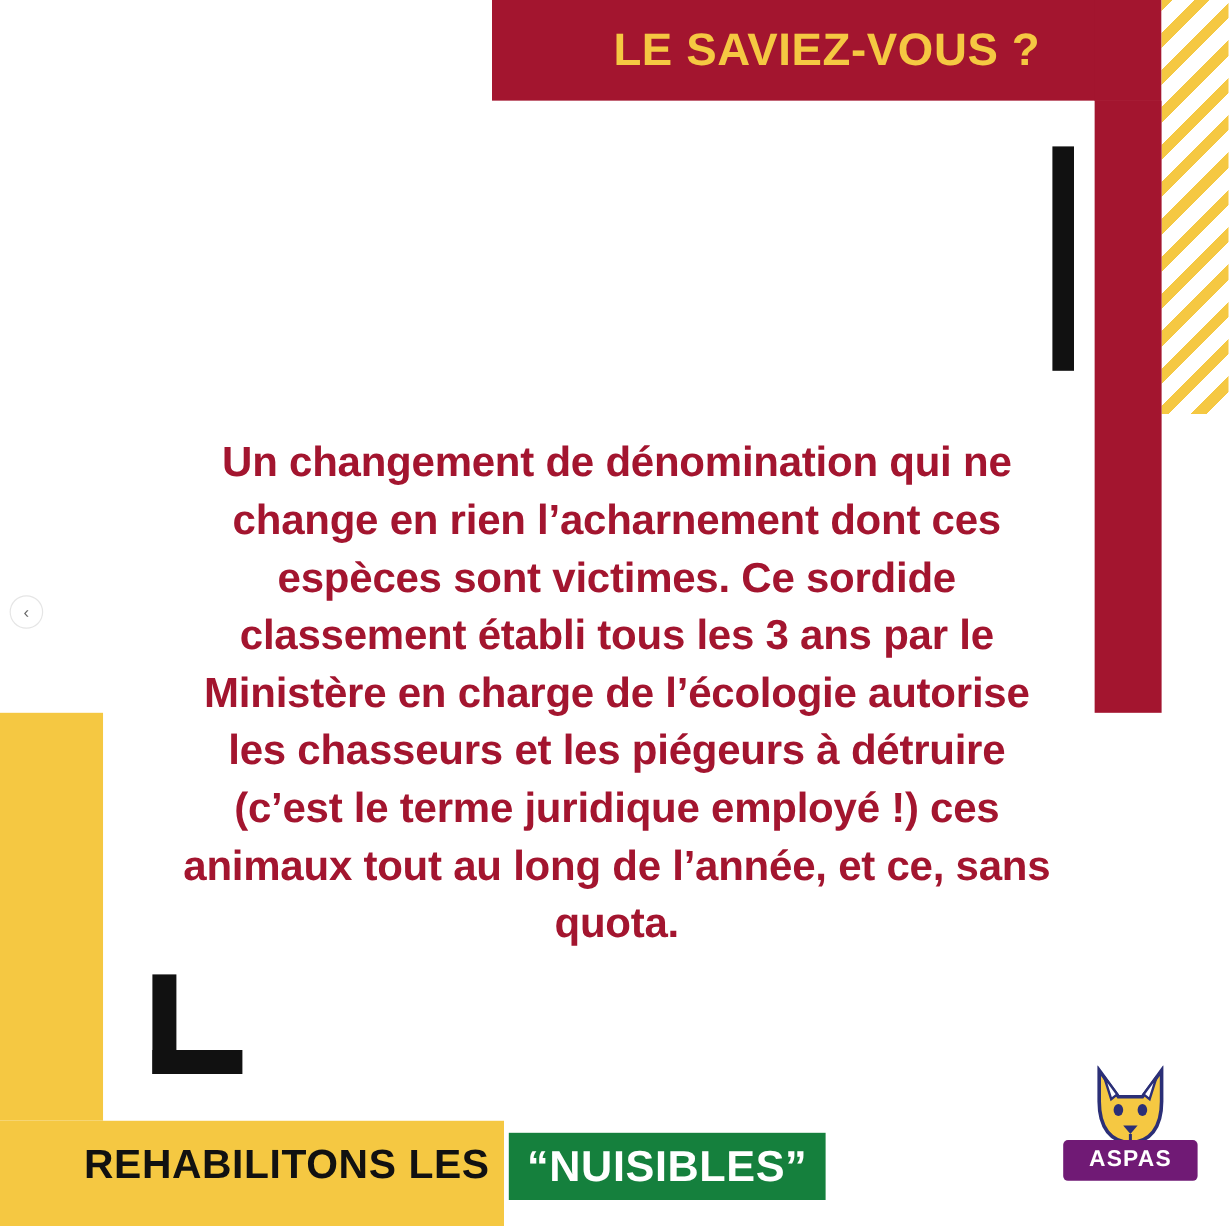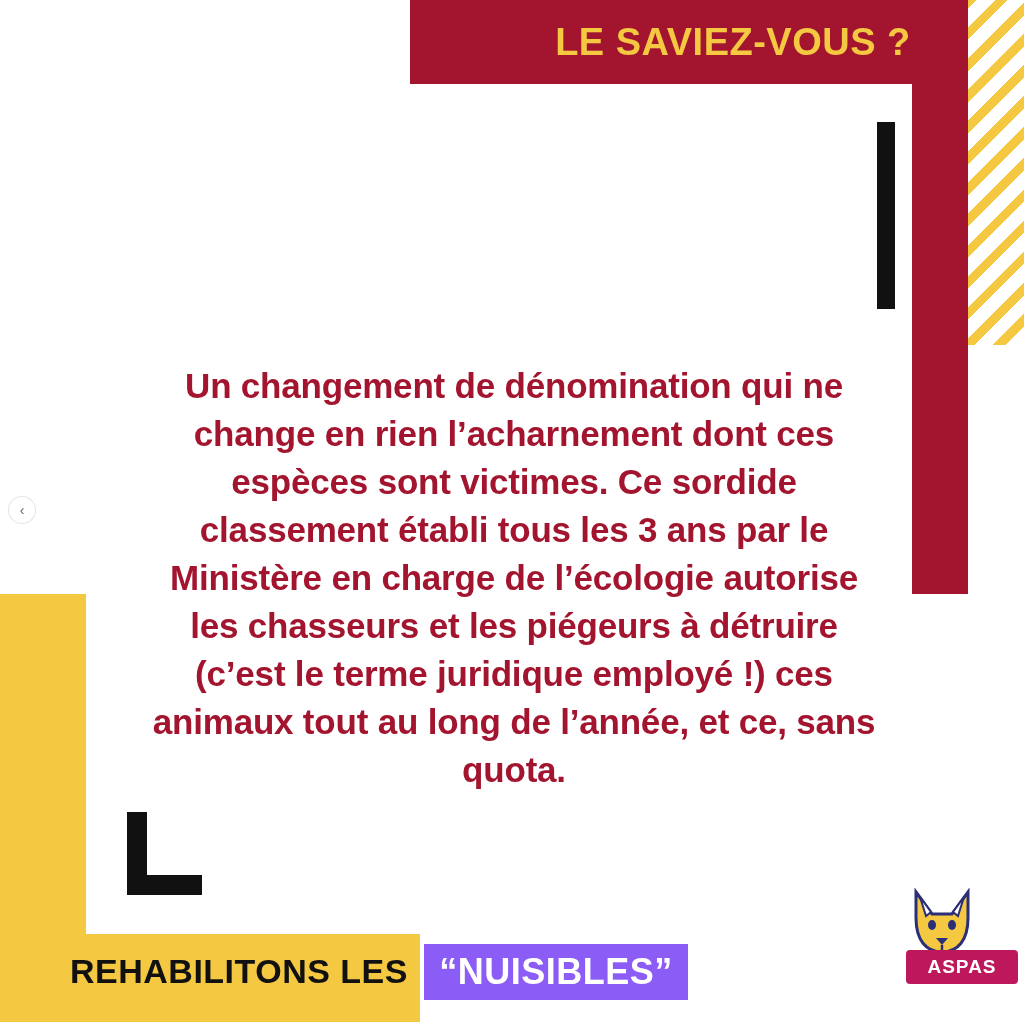--- a/index.html
+++ b/index.html
@@ -36,21 +36,20 @@
     left: 410px; top: 0;
     width: 558px; height: 84px;
     display: flex;
     align-items: center;
     justify-content: center;
     color: #f5c842;
     font-size: 38px;
     font-weight: bold;
     letter-spacing: 0.5px;
     font-family: "Liberation Sans", sans-serif;
-    padding-left: 44px;
   }
 
   
   .hatch-block {
     position: absolute;
     right: 0; top: 0;
     width: 56px; height: 345px;
     background: #ffffff;
     overflow: hidden;
   }
@@ -148,21 +147,21 @@
     color: #111111;
     font-size: 34px;
     font-weight: bold;
     letter-spacing: 0.5px;
     font-family: "Liberation Sans", sans-serif;
   }
   .nuisibles-chip {
     position: absolute;
     left: 424px; top: 944px;
     width: 264px; height: 56px;
-    background: #8b5cf6;
+    background: #15803d;
     display: flex;
     align-items: center;
     justify-content: center;
   }
   .nuisibles-chip .txt {
     color: #ffffff;
     font-size: 36px;
     font-weight: bold;
     letter-spacing: 0.5px;
     font-family: "Liberation Sans", sans-serif;
@@ -171,26 +170,25 @@
   
   .logo {
     position: absolute;
     left: 886px; top: 888px;
     width: 112px; height: 112px;
   }
   .logo-badge {
     position: absolute;
     left: 0; top: 62px;
     width: 112px; height: 34px;
-    background: #be185d;
+    background: #701a75;
     border-radius: 4px;
     display: flex;
     align-items: center;
     justify-content: center;
-    margin-left: 20px;
   }
   .logo-badge .name {
     color: #ffffff;
     font-size: 19px;
     font-weight: bold;
     letter-spacing: 1px;
     font-family: "Liberation Sans", sans-serif;
   }
   .logo-fox {
     position: absolute;

